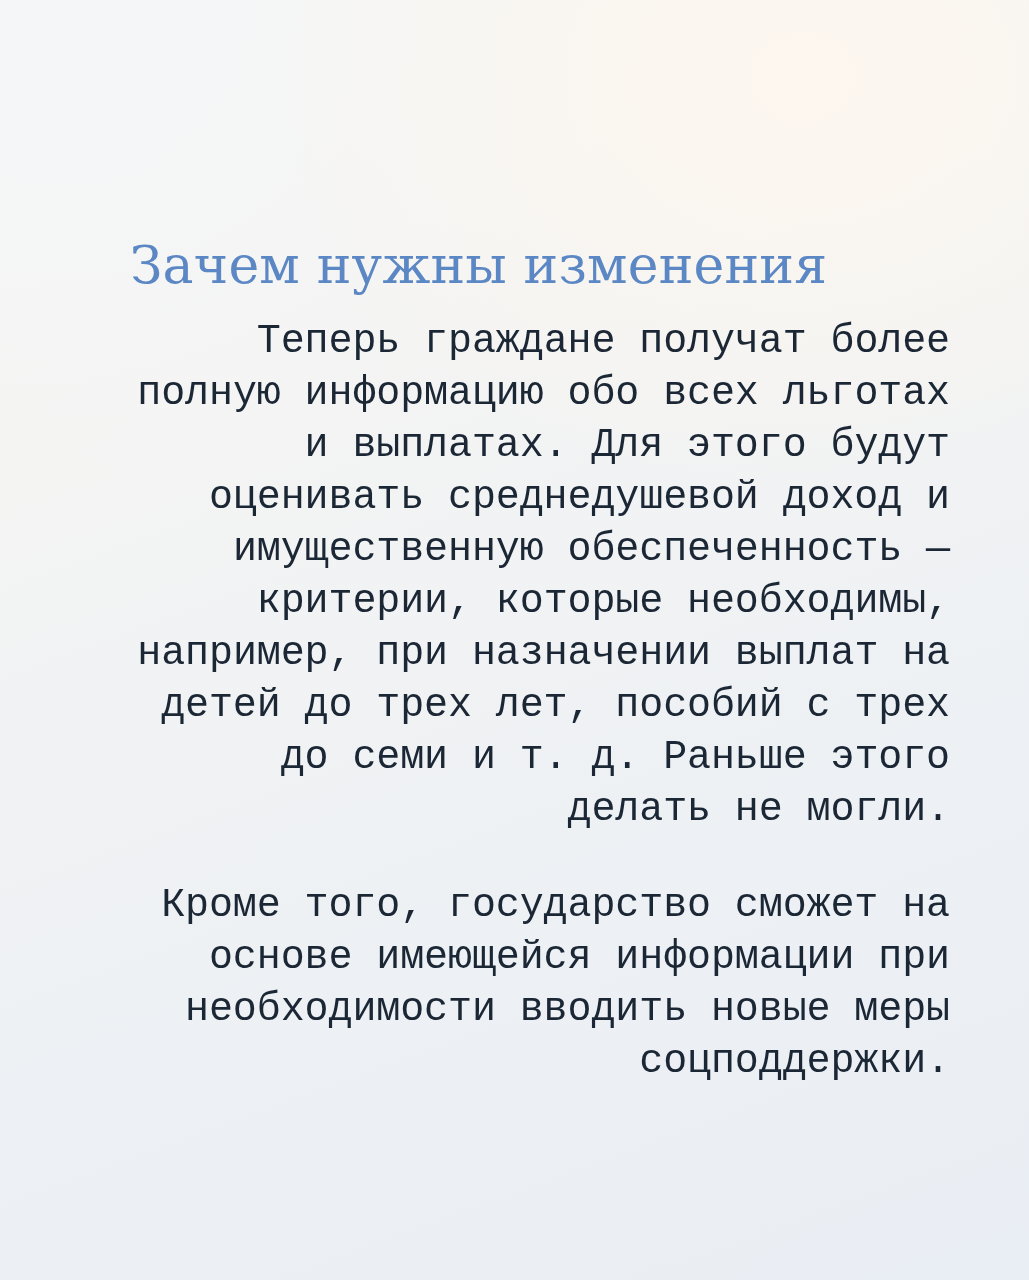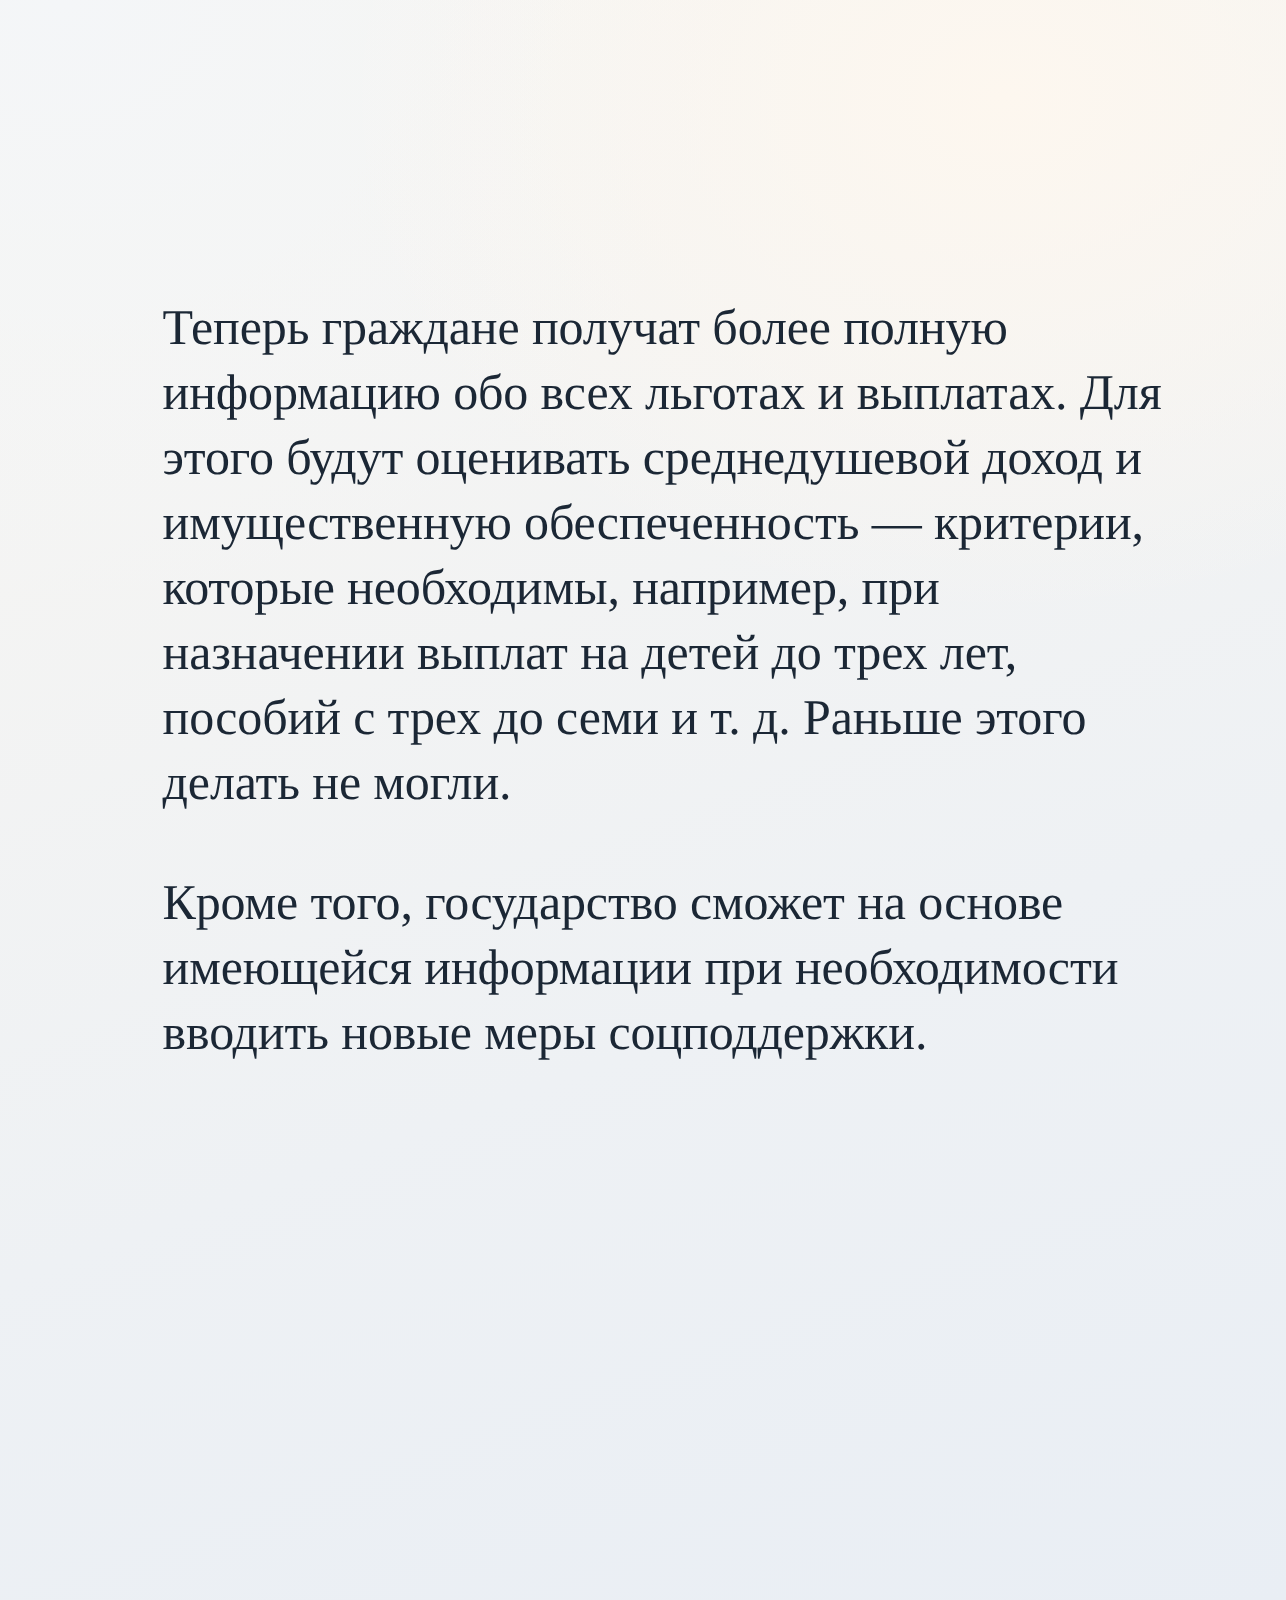--- a/index.html
+++ b/index.html
@@ -31,34 +31,36 @@
   .headline {
     font-family: "DejaVu Serif", serif;
     font-size: 52px;
     line-height: 1.12;
     color: #5b87c4;
     font-weight: 400;
     margin: 0 0 22px 0;
     letter-spacing: 0.2px;
   }
   .para {
-    font-family: Liberation Serif, serif;
+    font-family: Liberation Mono, monospace;
     font-size: 40px;
     line-height: 1.30;
     color: #1b2735;
     margin: 0 0 44px 0;
     font-weight: 400;
     letter-spacing: -0.1px;
+    text-align: right;
   }
   .para:last-child {
     margin-bottom: 0;
     margin-top: 21px;
   }
 </style>
 </head>
 <body>
 
 <div class="card">
   <div class="content">
+    <h1 class="headline">Зачем нужны изменения</h1>
     <p class="para">Теперь граждане получат более полную информацию обо всех льготах и выплатах. Для этого будут оценивать среднедушевой доход и имущественную обеспеченность — критерии, которые необходимы, например, при назначении выплат на детей до трех лет, пособий с трех до семи и т. д. Раньше этого делать не могли.</p>
     <p class="para">Кроме того, государство сможет на основе имеющейся информации при необходимости вводить новые меры соцподдержки.</p>
   </div>
 </div>
 
 </body></html>

